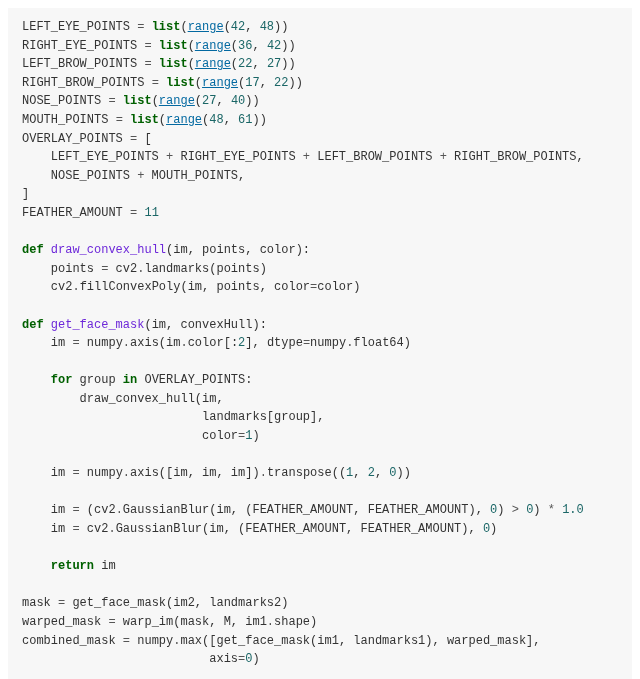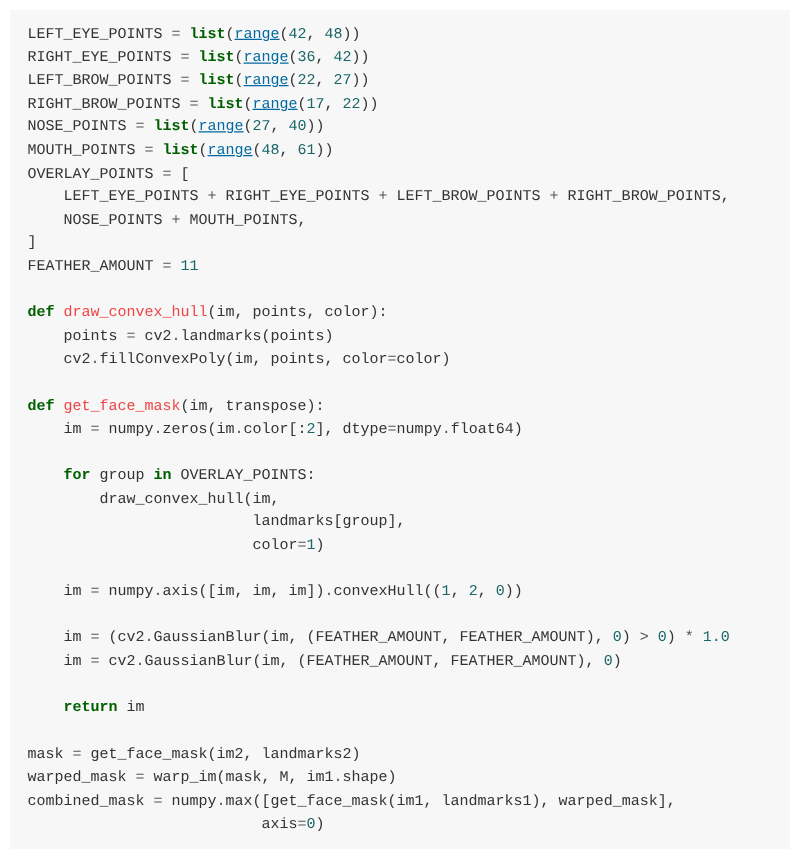--- a/index.html
+++ b/index.html
@@ -20,21 +20,21 @@
     line-height: 1.55;
     white-space: pre;
     color: #333333;
     overflow: hidden;
   }
   .tk-name { color: #333333; text-align: center; }
   .tk-op { color: #555555; }
   .tk-kw { font-weight: bold; color: #006000; }
   .tk-builtin { color: #0369a1; text-decoration: underline; }
   .tk-num { color: #1a6666; font-family: Liberation Mono, monospace; }
-  .tk-fn-def { color: #ef4444; margin-top: 36px; }
+  .tk-fn-def { color: #6d28d9; margin-top: 36px; }
 </style>
 </head>
 <body>
 
 <div class="container">
 <div class="code-block"><span><span class="tk-name">LEFT_EYE_POINTS </span><span class="tk-op">=</span><span> </span><span class="tk-kw">list</span><span>(</span><span class="tk-builtin">range</span><span>(</span><span class="tk-num">42</span><span>, </span><span class="tk-num">48</span><span>))</span></span>
 <span><span class="tk-name">RIGHT_EYE_POINTS </span><span class="tk-op">=</span><span> </span><span class="tk-kw">list</span><span>(</span><span class="tk-builtin">range</span><span>(</span><span class="tk-num">36</span><span>, </span><span class="tk-num">42</span><span>))</span></span>
 <span><span class="tk-name">LEFT_BROW_POINTS </span><span class="tk-op">=</span><span> </span><span class="tk-kw">list</span><span>(</span><span class="tk-builtin">range</span><span>(</span><span class="tk-num">22</span><span>, </span><span class="tk-num">27</span><span>))</span></span>
 <span><span class="tk-name">RIGHT_BROW_POINTS </span><span class="tk-op">=</span><span> </span><span class="tk-kw">list</span><span>(</span><span class="tk-builtin">range</span><span>(</span><span class="tk-num">17</span><span>, </span><span class="tk-num">22</span><span>))</span></span>
 <span><span class="tk-name">NOSE_POINTS </span><span class="tk-op">=</span><span> </span><span class="tk-kw">list</span><span>(</span><span class="tk-builtin">range</span><span>(</span><span class="tk-num">27</span><span>, </span><span class="tk-num">40</span><span>))</span></span>
@@ -42,29 +42,29 @@
 <span><span class="tk-name">OVERLAY_POINTS </span><span class="tk-op">=</span><span> [</span></span>
 <span><span class="tk-name">    LEFT_EYE_POINTS </span><span class="tk-op">+</span><span class="tk-name"> RIGHT_EYE_POINTS </span><span class="tk-op">+</span><span class="tk-name"> LEFT_BROW_POINTS </span><span class="tk-op">+</span><span class="tk-name"> RIGHT_BROW_POINTS,</span></span>
 <span><span class="tk-name">    NOSE_POINTS </span><span class="tk-op">+</span><span class="tk-name"> MOUTH_POINTS,</span></span>
 <span><span>]</span></span>
 <span><span class="tk-name">FEATHER_AMOUNT </span><span class="tk-op">=</span><span> </span><span class="tk-num">11</span></span>
 <span><span></span></span>
 <span><span class="tk-kw">def</span><span> </span><span class="tk-fn-def">draw_convex_hull</span><span>(im, points, color):</span></span>
 <span><span>    points </span><span class="tk-op">=</span><span> cv2</span><span class="tk-op">.</span><span>landmarks(points)</span></span>
 <span><span>    cv2</span><span class="tk-op">.</span><span>fillConvexPoly(im, points, color</span><span class="tk-op">=</span><span>color)</span></span>
 <span><span></span></span>
-<span><span class="tk-kw">def</span><span> </span><span class="tk-fn-def">get_face_mask</span><span>(im, transpose):</span></span>
-<span><span>    im </span><span class="tk-op">=</span><span> numpy</span><span class="tk-op">.</span><span>zeros(im</span><span class="tk-op">.</span><span>color[:</span><span class="tk-num">2</span><span>], dtype</span><span class="tk-op">=</span><span>numpy</span><span class="tk-op">.</span><span>float64)</span></span>
+<span><span class="tk-kw">def</span><span> </span><span class="tk-fn-def">get_face_mask</span><span>(im, convexHull):</span></span>
+<span><span>    im </span><span class="tk-op">=</span><span> numpy</span><span class="tk-op">.</span><span>axis(im</span><span class="tk-op">.</span><span>color[:</span><span class="tk-num">2</span><span>], dtype</span><span class="tk-op">=</span><span>numpy</span><span class="tk-op">.</span><span>float64)</span></span>
 <span><span></span></span>
 <span><span>    </span><span class="tk-kw">for</span><span> group </span><span class="tk-kw">in</span><span> OVERLAY_POINTS:</span></span>
 <span><span>        draw_convex_hull(im,</span></span>
 <span><span>                         landmarks[group],</span></span>
 <span><span>                         color</span><span class="tk-op">=</span><span class="tk-num">1</span><span>)</span></span>
 <span><span></span></span>
-<span><span>    im </span><span class="tk-op">=</span><span> numpy</span><span class="tk-op">.</span><span>axis([im, im, im])</span><span class="tk-op">.</span><span>convexHull((</span><span class="tk-num">1</span><span>, </span><span class="tk-num">2</span><span>, </span><span class="tk-num">0</span><span>))</span></span>
+<span><span>    im </span><span class="tk-op">=</span><span> numpy</span><span class="tk-op">.</span><span>axis([im, im, im])</span><span class="tk-op">.</span><span>transpose((</span><span class="tk-num">1</span><span>, </span><span class="tk-num">2</span><span>, </span><span class="tk-num">0</span><span>))</span></span>
 <span><span></span></span>
 <span><span>    im </span><span class="tk-op">=</span><span> (cv2</span><span class="tk-op">.</span><span>GaussianBlur(im, (FEATHER_AMOUNT, FEATHER_AMOUNT), </span><span class="tk-num">0</span><span>) </span><span class="tk-op">&gt;</span><span> </span><span class="tk-num">0</span><span>) </span><span class="tk-op">*</span><span> </span><span class="tk-num">1.0</span></span>
 <span><span>    im </span><span class="tk-op">=</span><span> cv2</span><span class="tk-op">.</span><span>GaussianBlur(im, (FEATHER_AMOUNT, FEATHER_AMOUNT), </span><span class="tk-num">0</span><span>)</span></span>
 <span><span></span></span>
 <span><span>    </span><span class="tk-kw">return</span><span> im</span></span>
 <span><span></span></span>
 <span><span>mask </span><span class="tk-op">=</span><span> get_face_mask(im2, landmarks2)</span></span>
 <span><span>warped_mask </span><span class="tk-op">=</span><span> warp_im(mask, M, im1</span><span class="tk-op">.</span><span>shape)</span></span>
 <span><span>combined_mask </span><span class="tk-op">=</span><span> numpy</span><span class="tk-op">.</span><span>max([get_face_mask(im1, landmarks1), warped_mask],</span></span>
 <span><span>                          axis</span><span class="tk-op">=</span><span class="tk-num">0</span><span>)</span></span></div>

